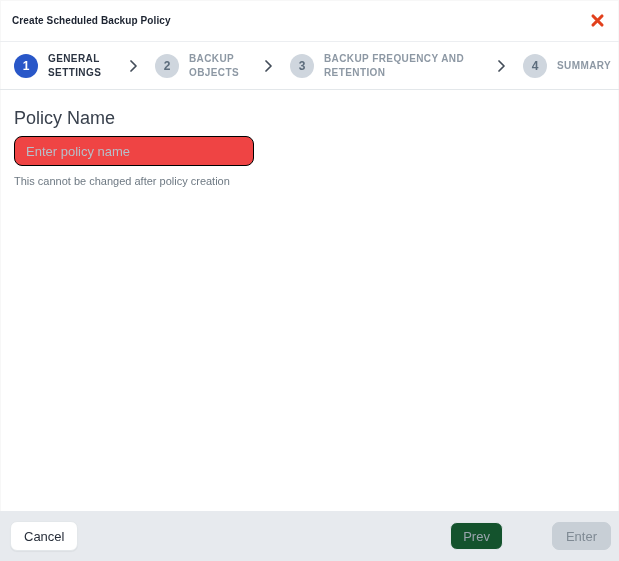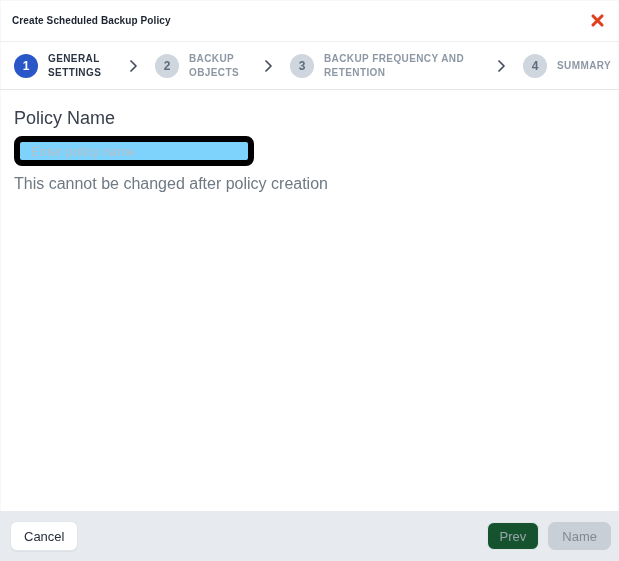--- a/index.html
+++ b/index.html
@@ -66,48 +66,48 @@
 
   
   .content { padding: 18px 14px; }
   .field-label {
     display: block;
     font-size: 18px; color: #39414d;
     margin-bottom: 7px;
   }
   .text-input {
     width: 240px; height: 30px;
-    border: 6px solid #000000; border-radius: 8px;
+    border: 1px solid #000000; border-radius: 8px;
     padding: 0 11px; box-sizing: border-box;
     font-size: 13px; color: #2c3340;
     font-family: "Liberation Sans", sans-serif;
-    outline: none; background: #7dd3fc;
+    outline: none; background: #ef4444;
   }
   .text-input::placeholder { color: #b7bfc8; }
-  .helper-text { margin-top: 9px; font-size: 16px; color: #6e7983; }
+  .helper-text { margin-top: 9px; font-size: 11px; color: #6e7983; }
   .field + .field { margin-top: 19px; }
   .select-box {
     width: 413px; height: 30px;
     border: 1px solid #dde2e7; border-radius: 8px;
     display: flex; align-items: center;
     padding: 0 9px 0 11px; box-sizing: border-box;
     background: #fff; cursor: pointer;
   }
   .select-value { flex: 1 1 auto; font-size: 13px; color: #2c3340; }
   .select-clear { display: flex; align-items: center; padding: 2px; cursor: pointer; }
   .select-sep { width: 1px; height: 16px; background: #d9dee3; margin: 0 7px; }
   .select-chev { display: flex; align-items: center; padding: 2px; cursor: pointer; }
 
   
   .modal-footer {
     position: absolute; left: 0; right: 0; bottom: 0;
     height: 50px;
     background: #e7eaee;
     display: flex; align-items: center;
-    padding: 0 8px 0 10px; box-sizing: border-box;
+    padding: 0 8px 0 10px; box-sizing: border-box; gap: 40px;
   }
   .btn {
     font-family: "Liberation Sans", sans-serif;
     font-size: 13px; border-radius: 7px;
     display: inline-flex; align-items: center; justify-content: center;
     cursor: pointer;
   }
   .btn-cancel {
     height: 30px; padding: 0 13px;
     background: #ffffff; border: 1px solid #e3e7ea;
@@ -192,16 +192,16 @@
       <div class="helper-text">This cannot be changed after policy creation</div>
     </div>
 
 
   </main>
 
   <footer class="modal-footer">
     <button class="btn btn-cancel">Cancel</button>
     <span class="footer-spacer"></span>
     <button class="btn btn-prev">Prev</button>
-    <button class="btn btn-next">Name</button>
+    <button class="btn btn-next">Enter</button>
   </footer>
 
 </div>
 
 </body></html>

